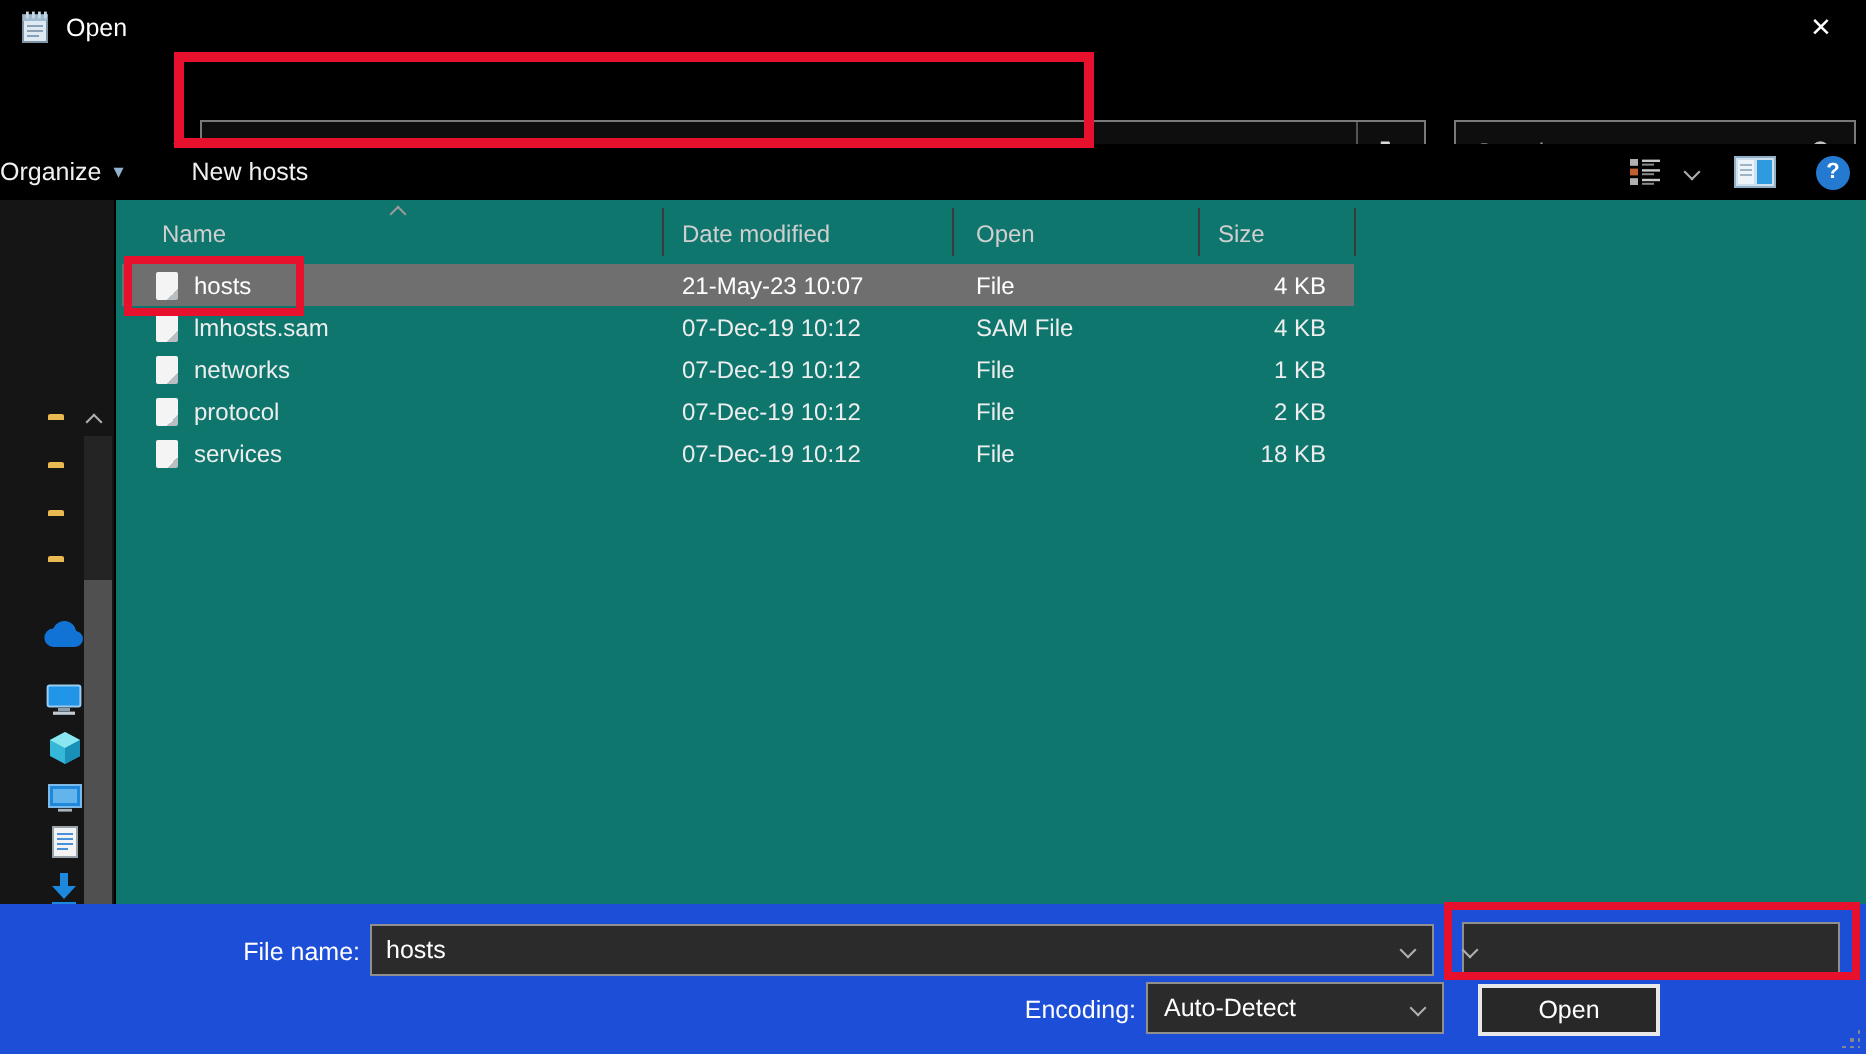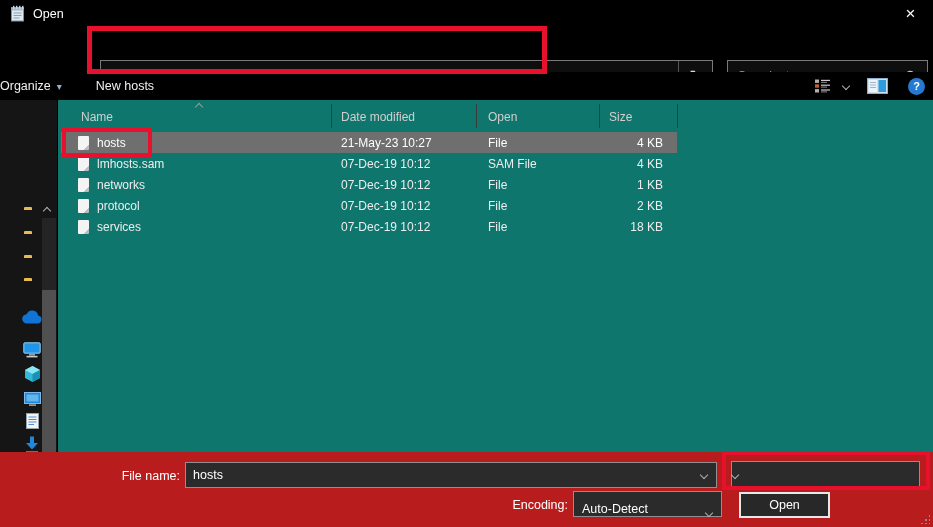--- a/index.html
+++ b/index.html
@@ -61,21 +61,21 @@
 
   .row { position:relative; margin-left:3px; width:616px; height:21px; display:flex; align-items:center; color:#ededed; }
   .row.sel { background:#6f6f6f; color:#fff; }
   .cell-name { width:270px; display:flex; align-items:center; gap:8px; padding-left:17px; }
   .cell-date { width:145px; padding-left:10px; }
   .cell-type { width:123px; padding-left:12px; }
   .cell-size { width:78px; text-align:right; padding-right:14px; }
   .icon-file { width:11px; height:14px; background:linear-gradient(135deg,#f4f4f4 78%, #b9bec2 78%); border-radius:1px; flex:0 0 auto; }
 
   
-  .footer { position:absolute; left:0; top:452px; width:933px; height:75px; background:#b91c1c; }
+  .footer { position:absolute; left:0; top:452px; width:933px; height:75px; background:#1d4ed8; }
   .flabel { position:absolute; color:#fff; font-size:12.5px; }
   .combo { position:absolute; background:#2b2b2b; border:1px solid #8f8f8f; display:flex; align-items:center; }
   .combo .cval { flex:1; color:#fff; font-size:12.5px; padding-left:8px; }
   .combo .chev { margin-right:9px; }
   .combo input { flex:1; background:transparent; border:0; outline:none; color:#fff; font-size:12.5px; padding-left:7px; font-family:inherit; }
   .btn { position:absolute; background:#282828; color:#fff; font-size:12.5px; text-align:center; cursor:default; font-family:inherit; }
   .btn.default { border:2px solid #e8e8e8; }
   .btn.normal { border:1px solid #8f8f8f; }
   .ws-pre { white-space:pre; }
   .grip { position:absolute; right:3px; bottom:3px; width:10px; height:10px;
@@ -274,21 +274,21 @@
       <span class="hsep" style="left:418px;"></span>
       <span class="hsep" style="left:541px;"></span>
       <span class="hsep" style="left:619px;"></span>
     </div>
 
     <div class="row sel">
       <span class="cell-name">
           <span class="icon-file"></span>
           <span>hosts</span>
         </span>
-      <span class="cell-date">21-May-23 10:27</span>
+      <span class="cell-date">21-May-23 10:07</span>
       <span class="cell-type">File</span>
       <span class="cell-size">4 KB</span>
     </div>
     <div class="row">
       <span class="cell-name">
           <span class="icon-file"></span>
           <span>lmhosts.sam</span>
         </span>
       <span class="cell-date">07-Dec-19 10:12</span>
       <span class="cell-type">SAM File</span>
@@ -328,21 +328,21 @@
     <div class="combo" style="left:185px; top:10px; width:532px; height:26px;">
       <input type="text" value="hosts" style="">
       <span class="chev down"></span>
     </div>
 
     <div class="combo" style="left:731px; top:9px; width:189px; height:27px;">
       <span class="chev down"></span>
     </div>
 
     <span class="flabel" style="left:480px; top:46px; width:88px; text-align:right;">Encoding:</span>
-    <div class="combo" style="left:573px; top:39px; width:149px; height:26px;align-items:flex-end;">
+    <div class="combo" style="left:573px; top:39px; width:149px; height:26px;">
       <span class="cval">Auto-Detect</span>
       <span class="chev down"></span>
     </div>
 
     <button class="btn default" style="left:739px; top:40px; width:91px; height:26px;">Open</button>
     <span class="grip"></span>
   </div>
 
   <div class="redbox" style="left:87px; top:26px; width:460px; height:48px;"></div>
   <div class="redbox" style="left:62px; top:128px; width:90px; height:30px; border-width:4px;"></div>

